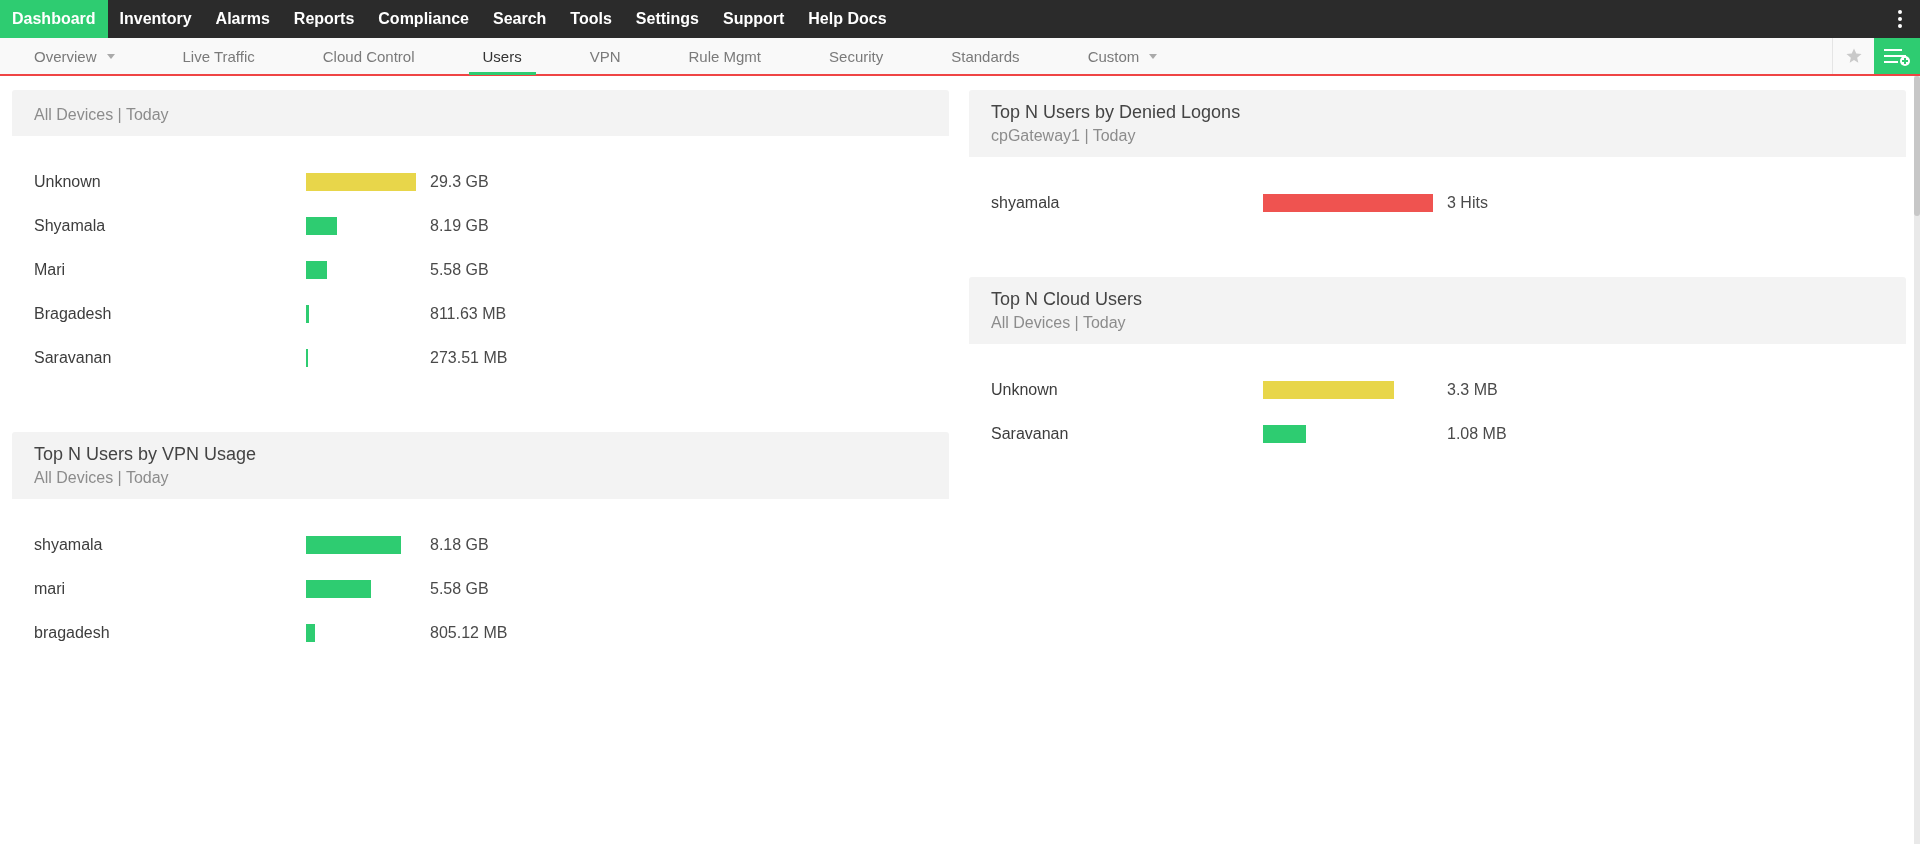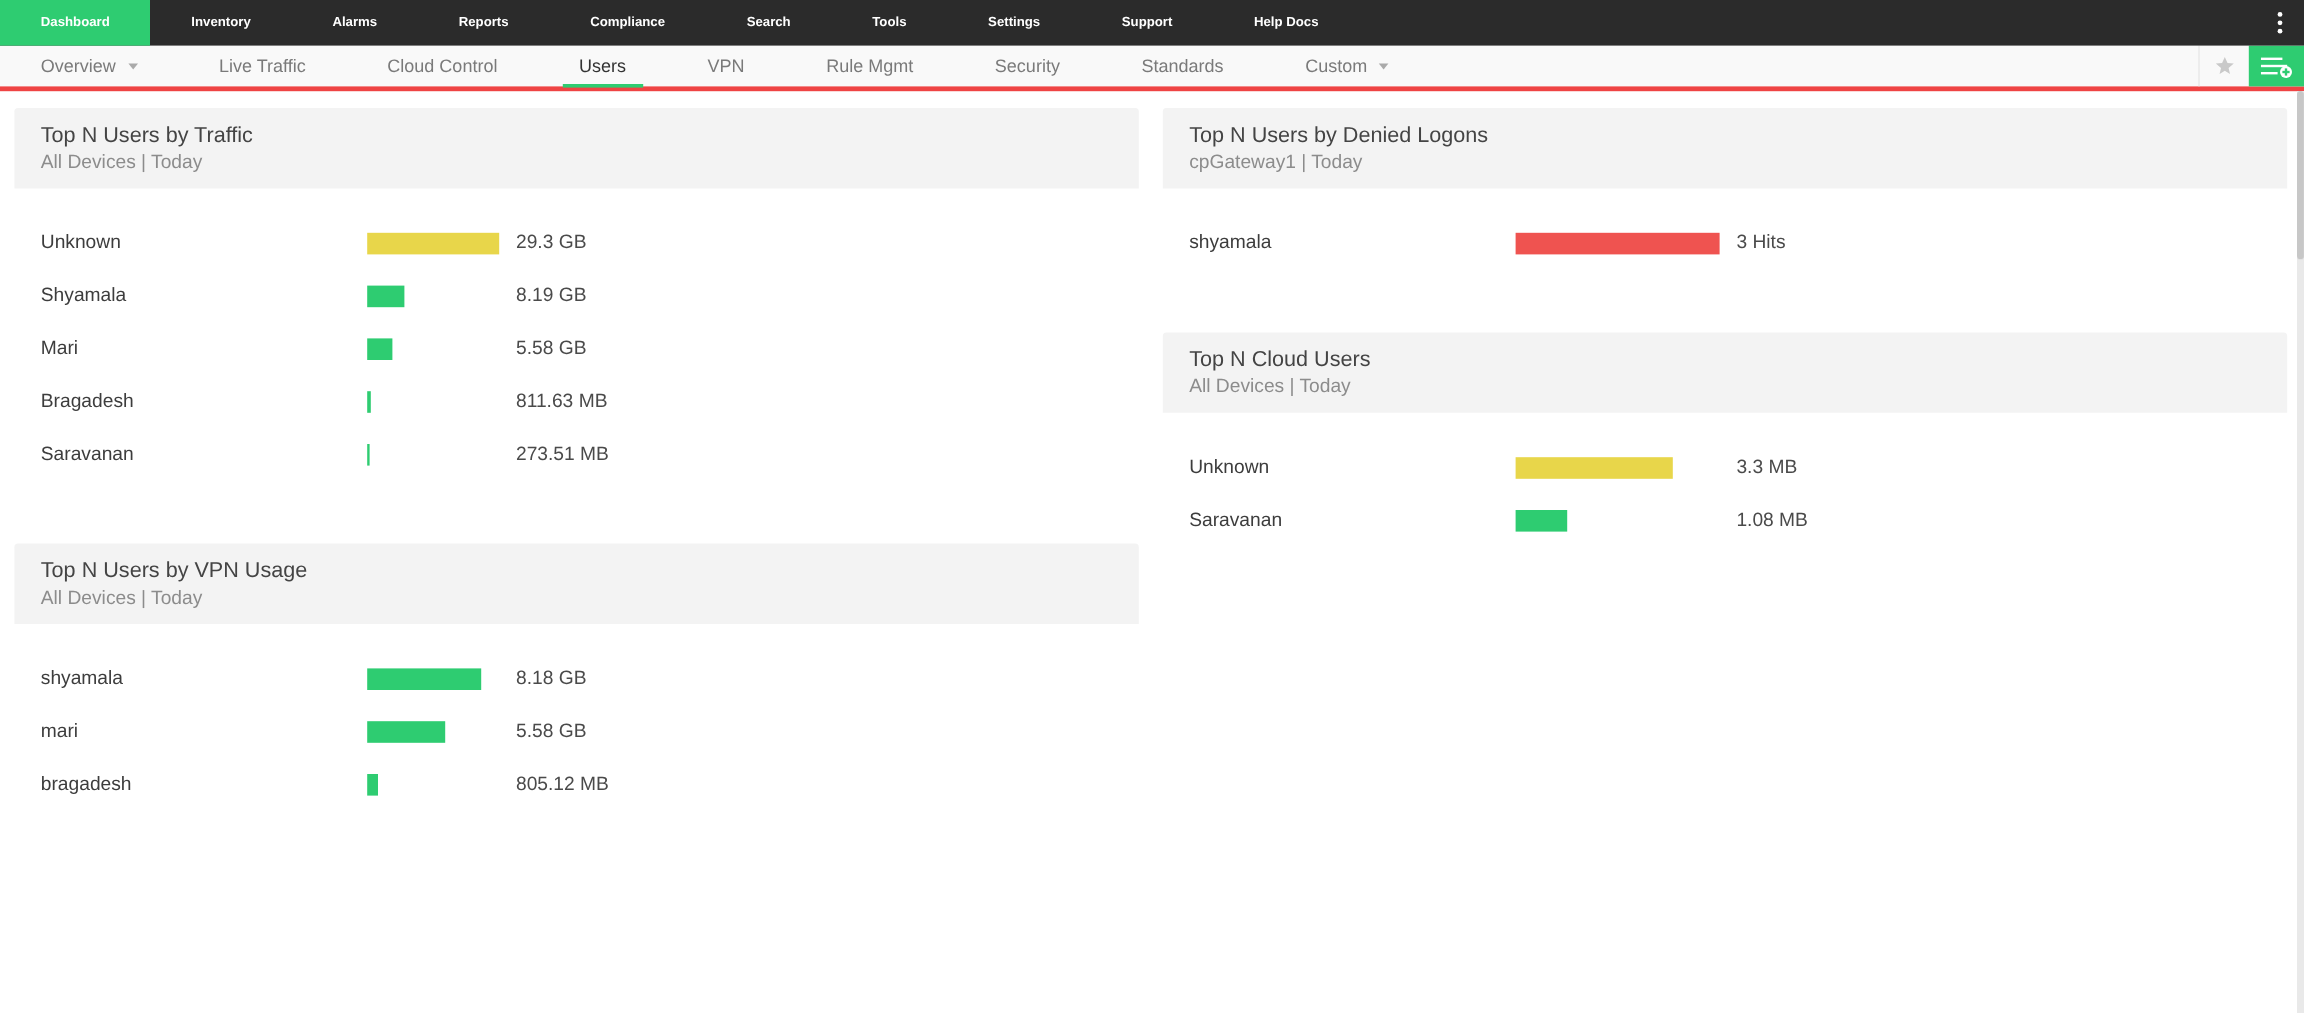--- a/index.html
+++ b/index.html
@@ -14,25 +14,25 @@
   
   .topnav {
     display: flex;
     align-items: stretch;
     background: #2b2b2b;
     height: 38px;
     position: relative;
   }
   .topnav .nav-item {
     color: #fff;
-    font-size: 11px;
+    font-size: 16px;
     font-weight: 600;
     display: flex;
     align-items: center;
-    padding: 0 34px;
+    padding: 0 12px;
     cursor: pointer;
     white-space: nowrap;
   }
   .topnav .nav-item.active { background: #2ecc71; }
   .topnav .nav-spacer { flex: 1; }
   .topnav .kebab {
     width: 40px;
     display: flex;
     flex-direction: column;
     align-items: center;
@@ -41,21 +41,21 @@
     cursor: pointer;
   }
   .topnav .kebab span {
     width: 4px; height: 4px; border-radius: 50%; background: #fff;
   }
 
   
   .subnav-wrap {
     display: flex;
     align-items: stretch;
-    border-bottom: 4px solid #ef4444;
+    border-bottom: 2px solid #ef4444;
     background: #f9f9f9;
     height: 38px;
   }
   .subnav {
     display: flex;
     align-items: stretch;
     flex: 1;
   }
   .subnav .sub-item {
     display: flex;
@@ -259,21 +259,20 @@
     </div>
   </div>
 </div>
 
 <div class="page">
 
   <div class="col left">
 
     <div class="card">
       <div class="card-header">
-        <div class="card-title">Top N Users by Traffic</div>
         <div class="card-sub">All Devices | Today</div>
       </div>
       <div class="card-body" id="body-traffic">
           <div class="row">
             <div class="name">Unknown</div>
             <div class="barwrap">
               <div class="bar yellow" style="width: 100%;"></div>
             </div>
             <div class="value">29.3 GB</div>
           </div>

